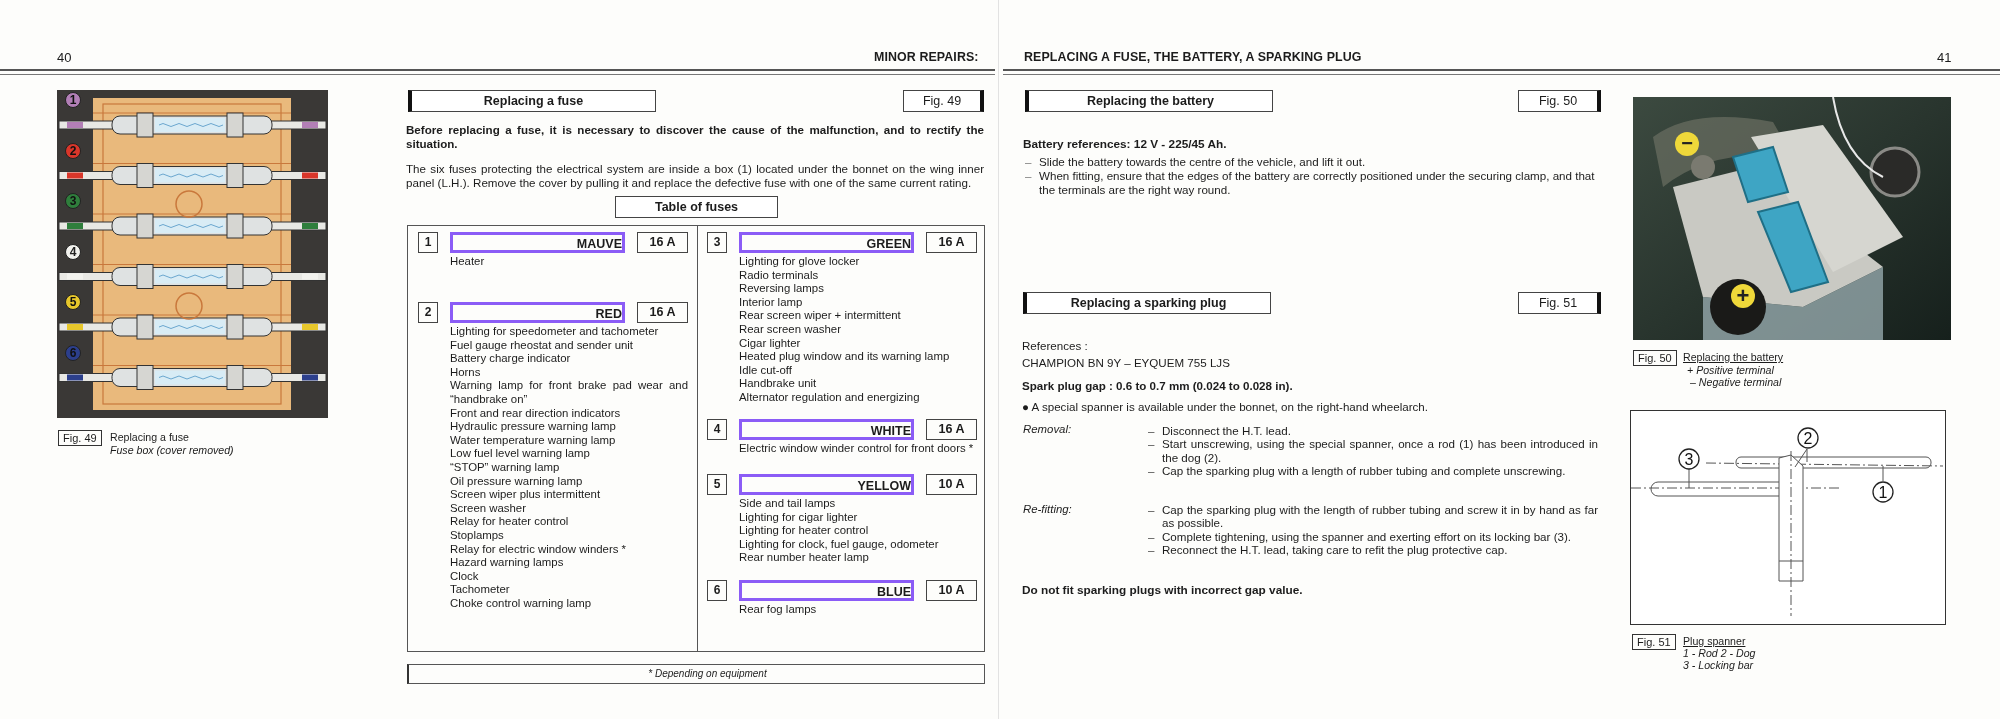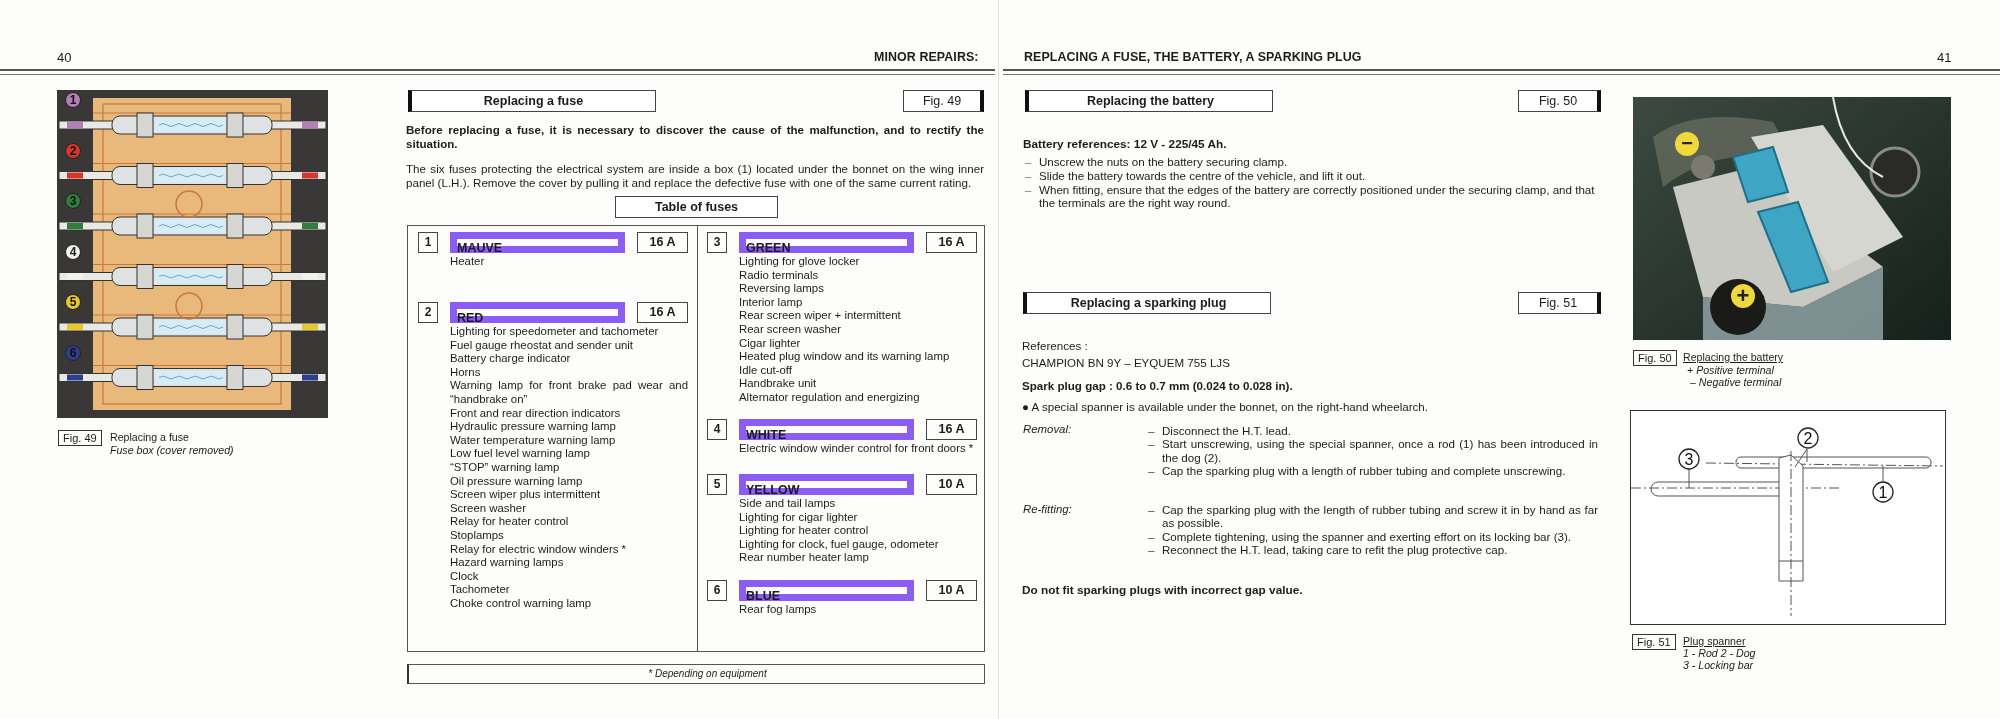--- a/index.html
+++ b/index.html
@@ -24,21 +24,21 @@
     }
 
     .para { font-size: 11.6px; line-height: 13.5px; text-align: justify; }
     .bold { font-weight: bold; }
 
     
     .fuse-table { border: 1px solid #555; }
     .fuse-divider { width: 1px; background: #555; }
     .fuse-head { display: flex; align-items: center; gap: 12px; height: 22px; }
     .fuse-num { width: 20px; height: 21px; border: 1px solid #444; font-size: 12px; font-weight: bold; text-align: center; line-height: 19px; }
-    .fuse-color { width: 175px; height: 21px; border: 7px solid #8b5cf6; font-size: 12.5px; font-weight: bold; text-align: left; line-height: 19px; }
+    .fuse-color { width: 175px; height: 21px; border: 3px solid #8b5cf6; font-size: 12.5px; font-weight: bold; text-align: right; line-height: 19px; }
     .fuse-amp { width: 51px; height: 21px; border: 1px solid #444; font-size: 12.5px; font-weight: bold; text-align: center; line-height: 19px; }
     .fuse-items { padding-left: 32px; font-size: 11.4px; line-height: 13.6px; margin-top: 2px; }
     .fuse-block { position: absolute; left: 10px; width: 270px; }
 
     .footnote { border: 1px solid #555; border-left: 2px solid #333; font-size: 10px; font-style: italic; text-align: center; line-height: 17px; padding-left: 22px; }
 
     
     .cap-fig { border: 1px solid #333; font-size: 11px; padding: 0 4px; line-height: 14px; height: 16px; }
     .cap-text { font-size: 10.6px; line-height: 12.5px; }
     .it { font-style: italic; }
@@ -261,21 +261,20 @@
 <div class="abs footnote" style="left:407px; top:664px; width:578px; height:20px;">*  Depending on equipment</div>
 
 <div class="abs title-bar" style="left:1025px; top:90px; width:248px;">Replacing the battery</div>
 <div class="abs fig-box" style="left:1518px; top:90px; width:83px;">Fig. 50</div>
 
 <div class="abs" style="left:1023px; top:137px; font-size:11.8px;">
   <span class="bold">Battery references:</span>
   <span class="bold">12 V - 225/45 Ah.</span>
 </div>
 <ul class="abs steps" style="left:1023px; top:155px; width:578px;">
-    <li>Unscrew the nuts on the battery securing clamp.</li>
     <li>Slide the battery towards the centre of the vehicle, and lift it out.</li>
     <li>When fitting, ensure that the edges of the battery are correctly positioned under the securing clamp, and that the terminals are the right way round.</li>
   </ul>
 
 <div class="abs photo" style="left:1633px; top:97px; width:318px; height:243px; background:#1e2220;">
   <svg width="318" height="243" viewBox="0 0 318 243">
     <defs>
       <linearGradient id="bg50" x1="0" y1="0" x2="1" y2="1">
         <stop offset="0" stop-color="#3c4a40"></stop>
           <stop offset="1" stop-color="#16201c"></stop>

